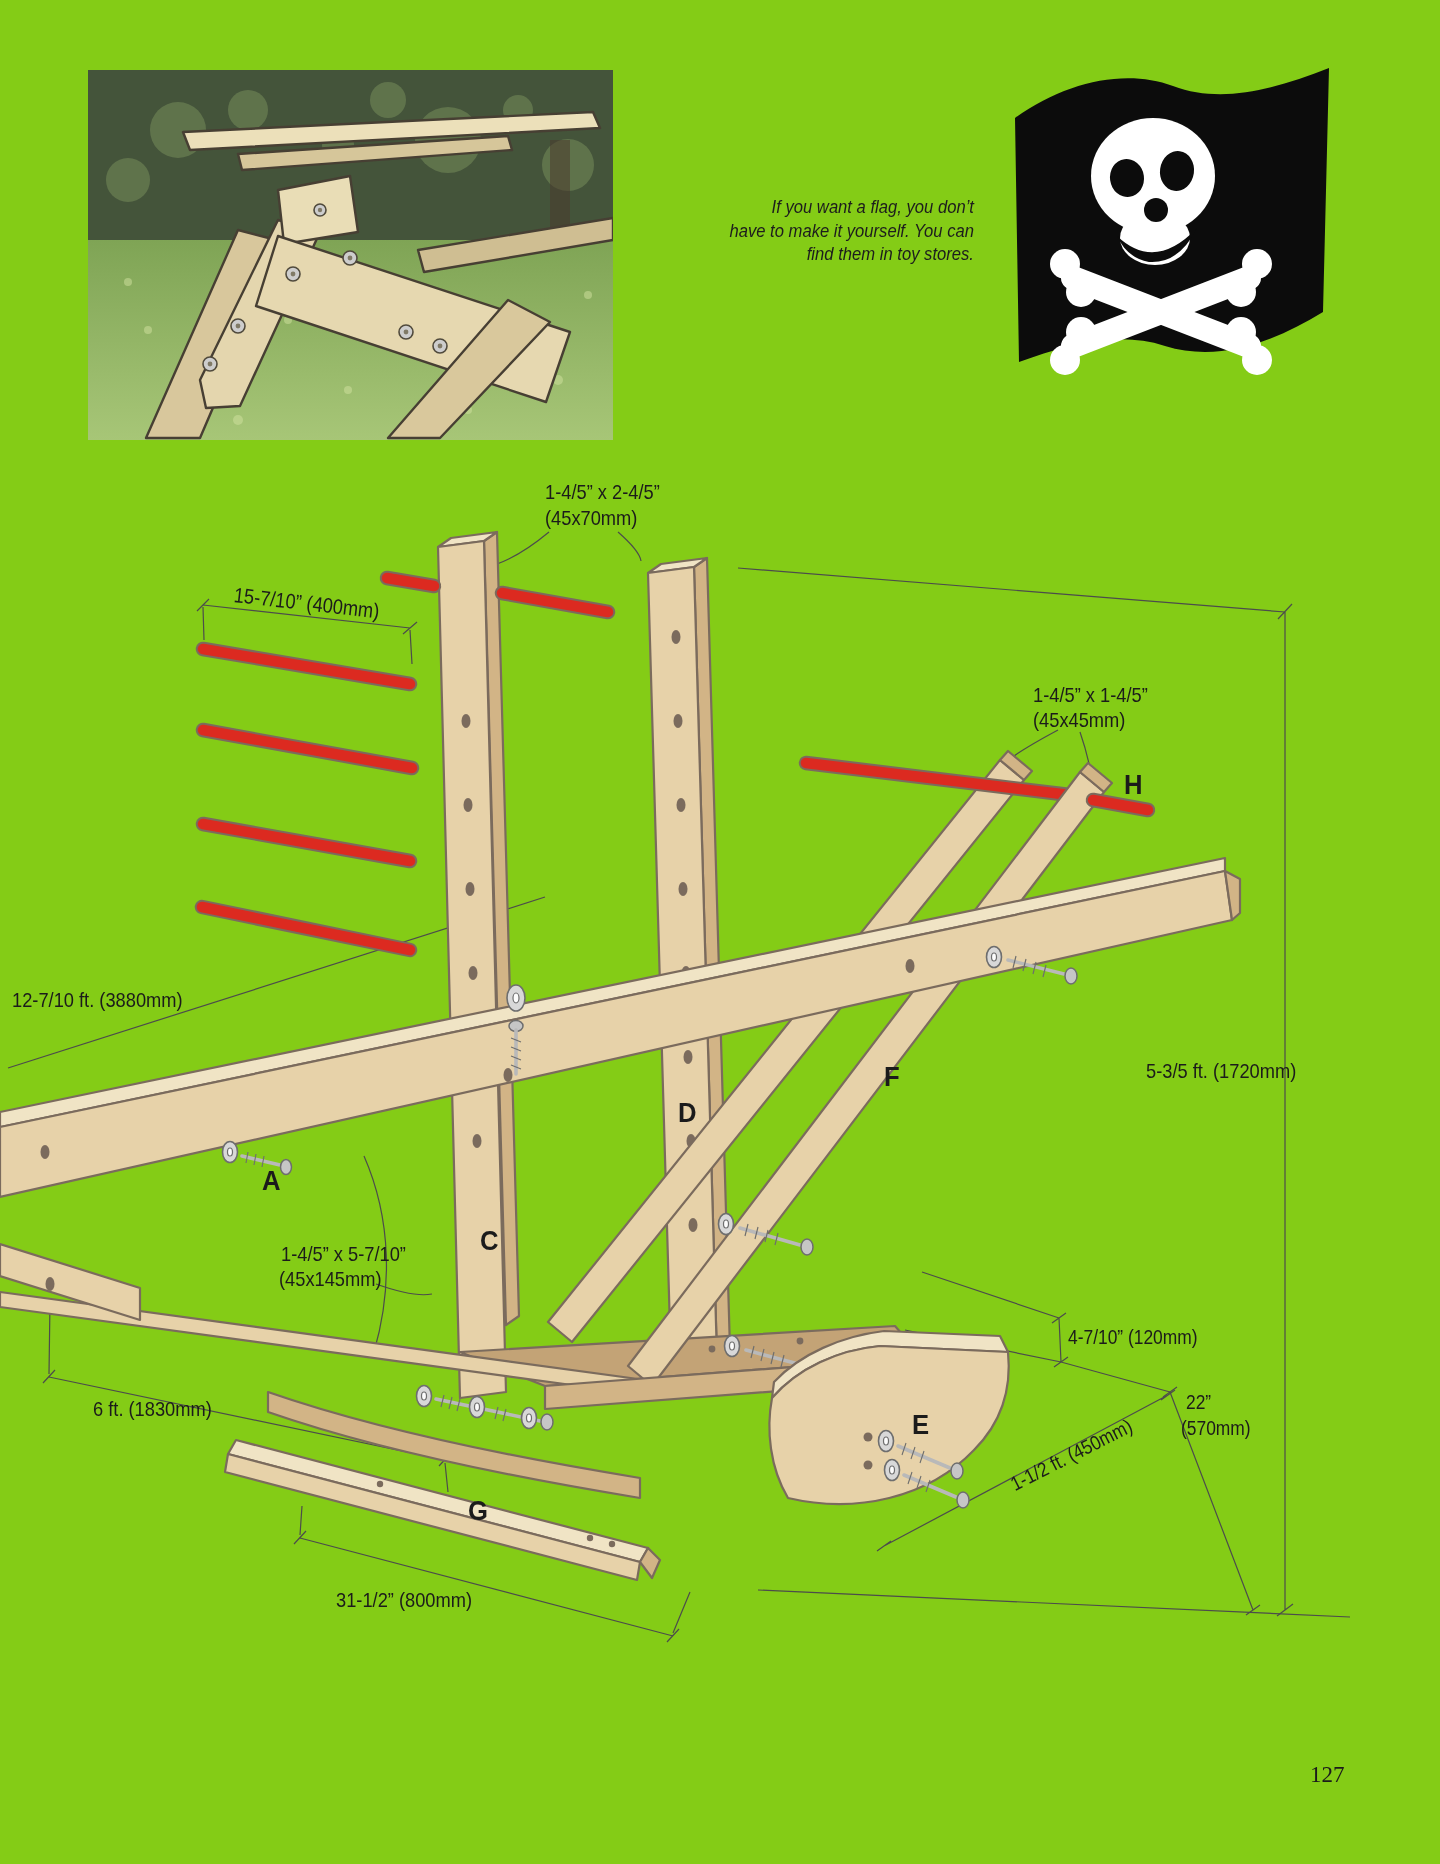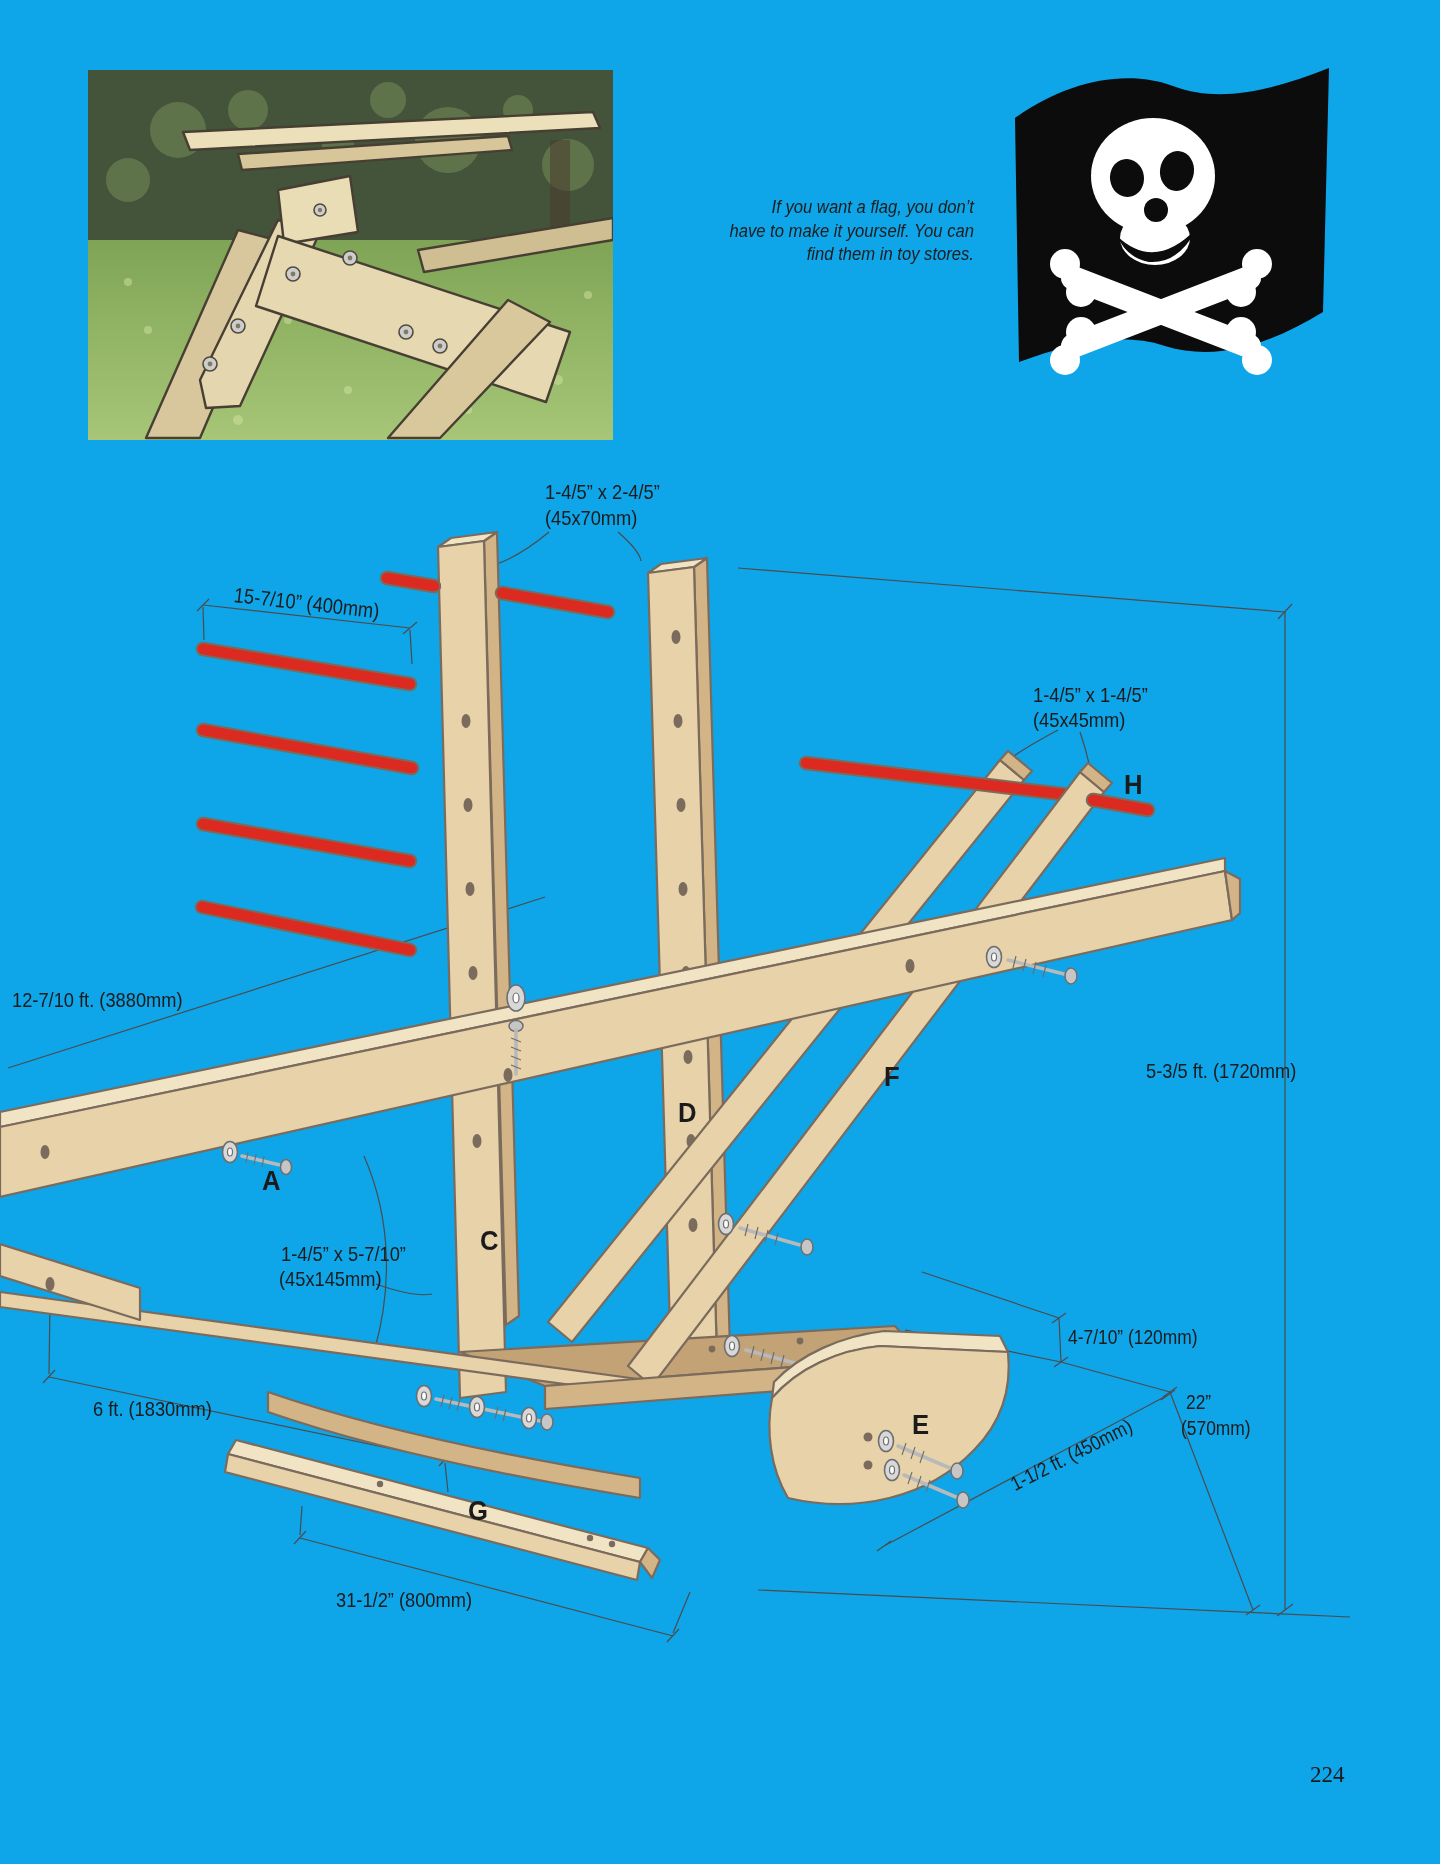--- a/index.html
+++ b/index.html
@@ -1,16 +1,16 @@
 <!DOCTYPE html>
 <html style="--wood_light: #f0e4c5; --wood_mid: #e7d2a9; --wood_dark: #d2b486; --wood_deep: #c3a376; --outline: #7b6b5d; --rung_red: #dc2a20; --dim_line: #4c4c4c; --text: #1b1b1b; --flag_black: #0c0c0c;"><head>
 <meta charset="utf-8">
 <style>
   html,body{margin:0;padding:0;background:#ffffff;}
-  #page{position:relative;width:1440px;height:1864px;background:#0ea5e9;overflow:hidden;
+  #page{position:relative;width:1440px;height:1864px;background:#84cc16;overflow:hidden;
         font-family:"Liberation Sans",sans-serif;}
   
   #photo{position:absolute;left:88px;top:70px;width:525px;height:370px;}
   
   #flag{position:absolute;left:1003px;top:60px;width:338px;height:332px;}
   
   #caption{position:absolute;left:706px;top:196px;width:268px;text-align:right;
            font-style:italic;font-size:17.5px;line-height:23.5px;color:#1d1d1d;
            transform:scaleX(.95);transform-origin:100% 0;}
   
@@ -398,15 +398,15 @@
       <div class="lbl" style="left: 281px; top: 1242px; font-size: 21px; transform: scaleX(0.87);">1-4/5” x 5-7/10”</div>
       <div class="lbl" style="left: 279px; top: 1267px; font-size: 21px; transform: scaleX(0.87);">(45x145mm)</div>
       <div class="lbl" style="left: 1068px; top: 1326px; font-size: 20px; transform: scaleX(0.87);">4-7/10” (120mm)</div>
       <div class="lbl" style="left: 93px; top: 1397px; font-size: 21px; transform: scaleX(0.87);">6 ft. (1830mm)</div>
       <div class="lbl" style="left: 1186px; top: 1391px; font-size: 20px; transform: scaleX(0.87);">22”</div>
       <div class="lbl" style="left: 1181px; top: 1417px; font-size: 20px; transform: scaleX(0.87);">(570mm)</div>
       <div class="lbl" style="left: 912px; top: 1410px; font-size: 27px; font-weight: bold; transform: scaleX(0.95);">E</div>
       <div class="lbl" style="left: 1012px; top: 1474px; font-size: 20px; transform: rotate(-27deg) scaleX(0.87);">1-1/2 ft. (450mm)</div>
       <div class="lbl" style="left: 468px; top: 1496px; font-size: 27px; font-weight: bold; transform: scaleX(0.95);">G</div>
       <div class="lbl" style="left: 336px; top: 1588px; font-size: 21px; transform: scaleX(0.87);">31-1/2” (800mm)</div>
-      <div class="lbl serif" style="left: 1310px; top: 1762px; font-size: 23px; transform: scaleX(1);">224</div>
+      <div class="lbl serif" style="left: 1310px; top: 1762px; font-size: 23px; transform: scaleX(1);">127</div>
     </div>
 </div>
 
 </body></html>

